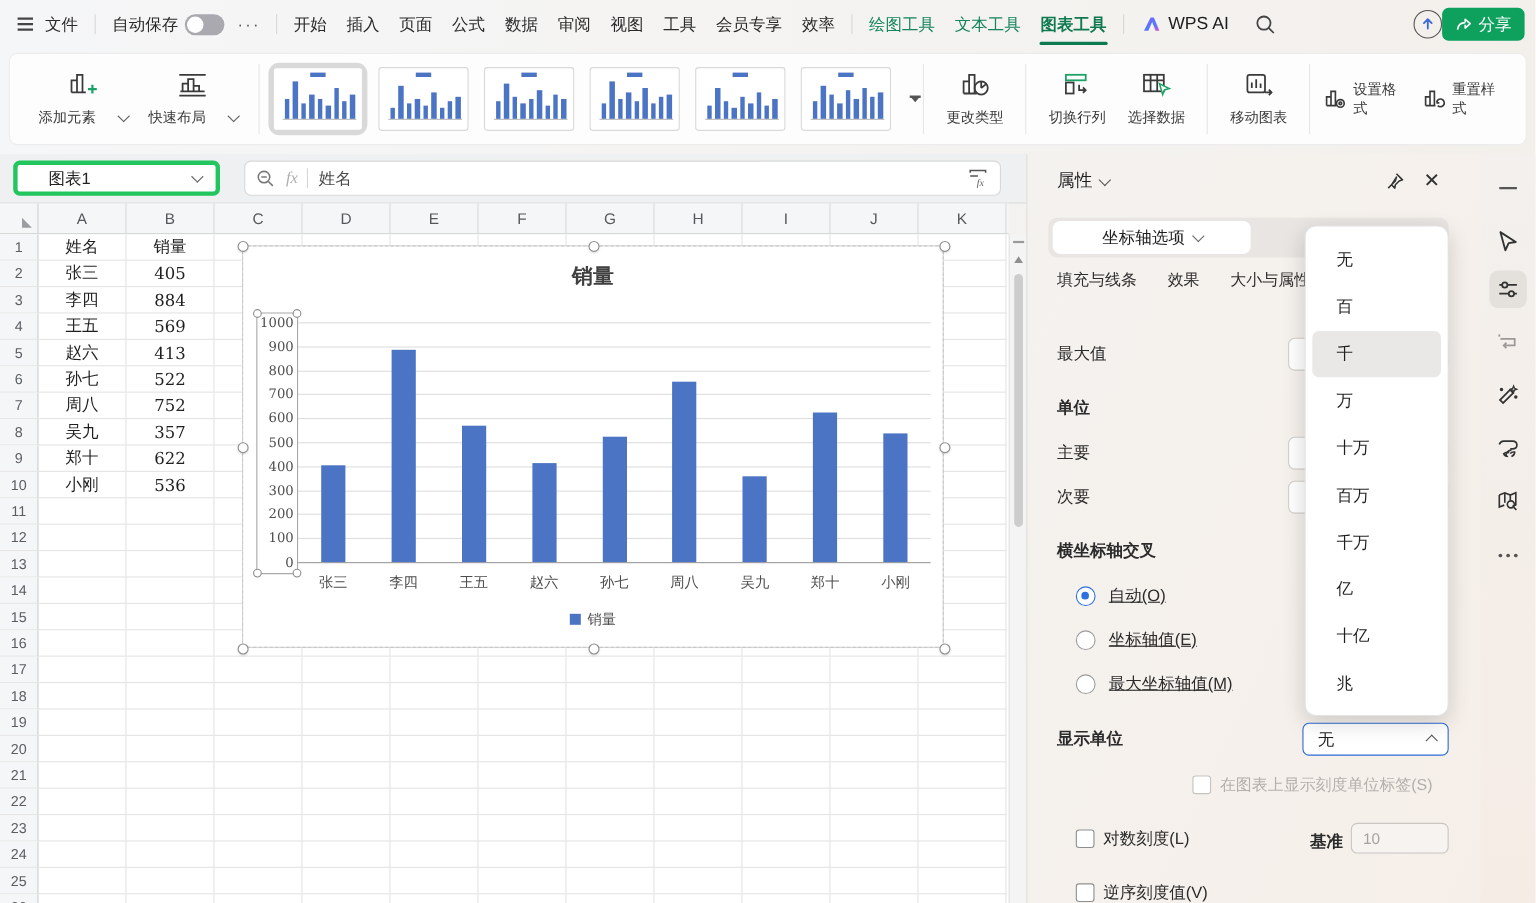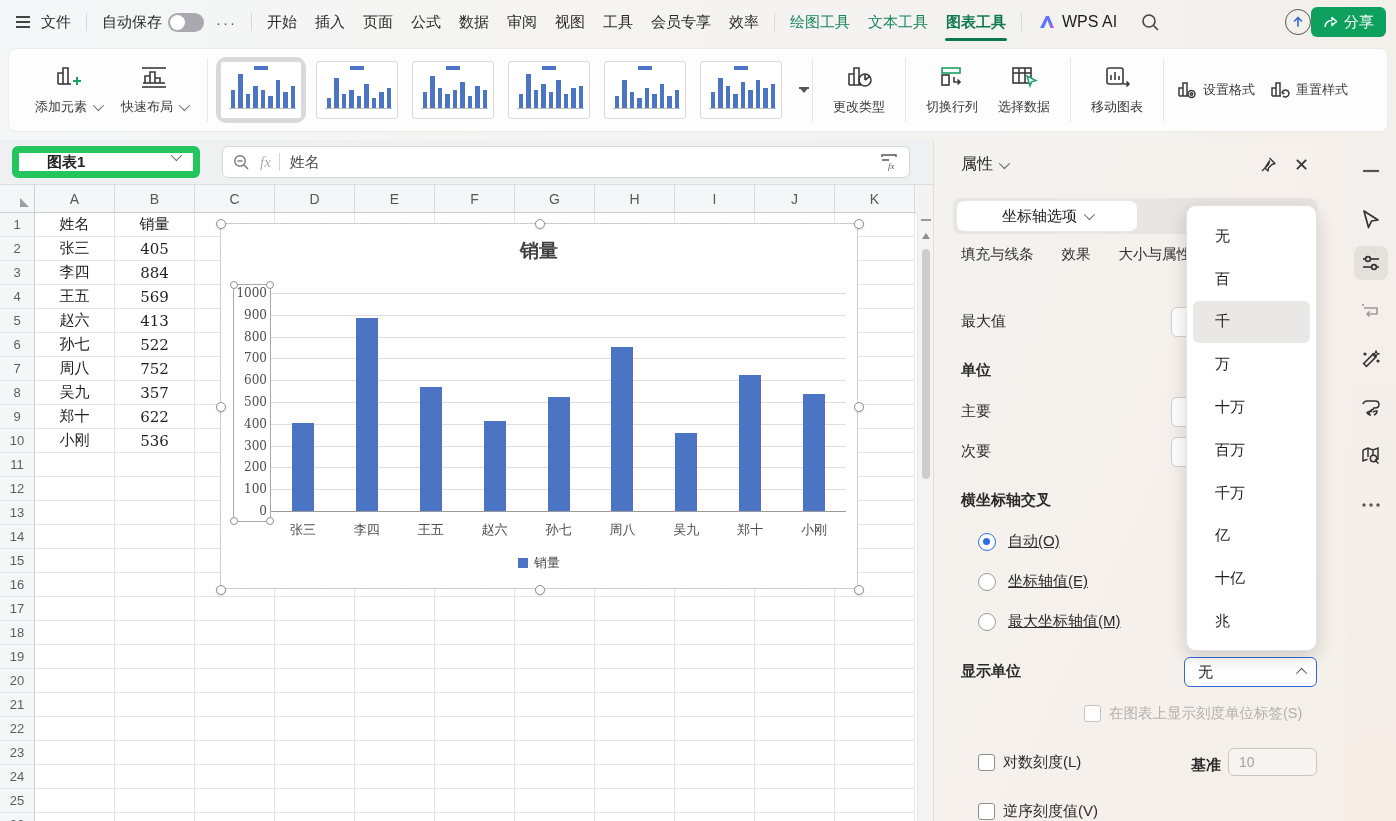--- a/index.html
+++ b/index.html
@@ -21,21 +21,21 @@
   .share-btn { display:flex; align-items:center; gap:6px; background:#0ea15e; color:#fff; border-radius:6px; height:30px; padding:0 12px; font-size:15px; }
   .upload-circ { width:26px; height:26px; border-radius:50%; border:1.5px solid #555; display:flex; align-items:center; justify-content:center; margin-left:14px; }
   icon, .ic { display:inline-flex; }
 
   
   .ribbon { position:absolute; top:44px; left:0; right:0; height:96px; }
   .ribbon-card { position:absolute; left:8px; right:8px; top:4px; bottom:8px; background:#fdfdfd; border:1px solid #ececec; border-radius:8px; display:flex; align-items:center; padding:0 6px; }
   .rgroup { display:flex; align-items:center; height:100%; padding:0 10px; }
   .rg-div { width:1px; height:64px; background:#e7e7e7; }
   .bigbtn { display:flex; flex-direction:column; align-items:center; justify-content:center; gap:8px; padding:0 10px; font-size:13px; color:#3a3a3a; white-space:nowrap; }
-  .bigbtn .lbl { display:flex; align-items:center; gap:6px; }
+  .bigbtn .lbl { display:flex; align-items:center; gap:20px; }
   .chev { width:8px; height:8px; border-right:1.5px solid #666; border-bottom:1.5px solid #666; transform:rotate(45deg) translateY(-2px); display:inline-block; }
   
   .gallery { display:flex; align-items:center; gap:6px; padding:0 8px; }
   .thumbwrap { padding:4px; border-radius:10px; }
   .thumbwrap.sel { background:#d9d9d9; }
   .thumb { width:82px; height:58px; background:#fff; border:1px solid #d9d9d9; border-radius:3px; position:relative; overflow:hidden; }
   .thumb .t-title { position:absolute; top:4px; left:50%; transform:translateX(-50%); width:14px; height:4px; background:#4b74c4; }
   .thumb .bars { position:absolute; left:10px; right:6px; bottom:10px; top:14px; display:flex; align-items:flex-end; gap:3px; }
   .thumb .bars i { flex:1; background:#4b74c4; }
   .thumb .base { position:absolute; left:8px; right:5px; bottom:9px; height:1px; background:#bbb; }
@@ -43,21 +43,21 @@
   .more-btn .bar { width:10px; height:2px; background:#555; }
   .more-btn .tri { width:0; height:0; border-left:5px solid transparent; border-right:5px solid transparent; border-top:6px solid #555; }
   
   .axis-group { display:flex; flex-direction:column; gap:8px; padding:0 12px; }
   .axis-select { width:182px; height:29px; background:#fff; border:1px solid #d0d0d0; border-radius:6px; display:flex; align-items:center; justify-content:space-between; padding:0 10px; font-size:13px; color:#222; }
   .axis-btn-row { display:flex; gap:14px; font-size:13px; color:#3a3a3a; }
   .axis-btn-row .abtn { display:flex; align-items:center; gap:5px; }
 
   
   .formula-row { position:absolute; top:140px; left:0; width:933px; height:45px; background:#eff0f1; border-bottom:1px solid #dcdcdc; }
-  .name-box { position:absolute; left:12px; top:6px; width:188px; height:32px; background:#fff; border:7px solid #22c55e; border-radius:6px; display:flex; align-items:flex-start; padding-left:28px; font-size:15px; color:#222;font-weight:bold; }
+  .name-box { position:absolute; left:12px; top:6px; width:188px; height:32px; background:#fff; border:4px solid #22c55e; border-radius:6px; display:flex; align-items:center; padding-left:28px; font-size:15px; color:#222; }
   .name-box .chev { position:absolute; right:14px; }
   .fx-bar { position:absolute; left:222px; top:6px; width:688px; height:32px; background:#fff; border:1px solid #d8d8d8; border-radius:6px; display:flex; align-items:center; padding:0 10px; }
   .fx-italic { font-style:italic; color:#aeaeae; font-size:15px; font-family:"Liberation Serif",serif; margin:0 8px 0 10px; }
   .fx-div { width:1px; height:18px; background:#d5d5d5; margin-right:10px; }
   .fx-content { font-size:15px; color:#4a4a4a; flex:1; }
 
   
   .colheads { position:absolute; top:185px; left:0; width:917px; height:28px; display:flex; background:#f5f6f7; border-bottom:1px solid #cfcfcf; }
   .corner { width:35px; height:100%; border-right:1px solid #cfcfcf; position:relative; }
   .corner .tri { position:absolute; right:5px; bottom:5px; width:0; height:0; border-left:9px solid transparent; border-bottom:9px solid #9a9da1; transform:rotate(90deg); }

